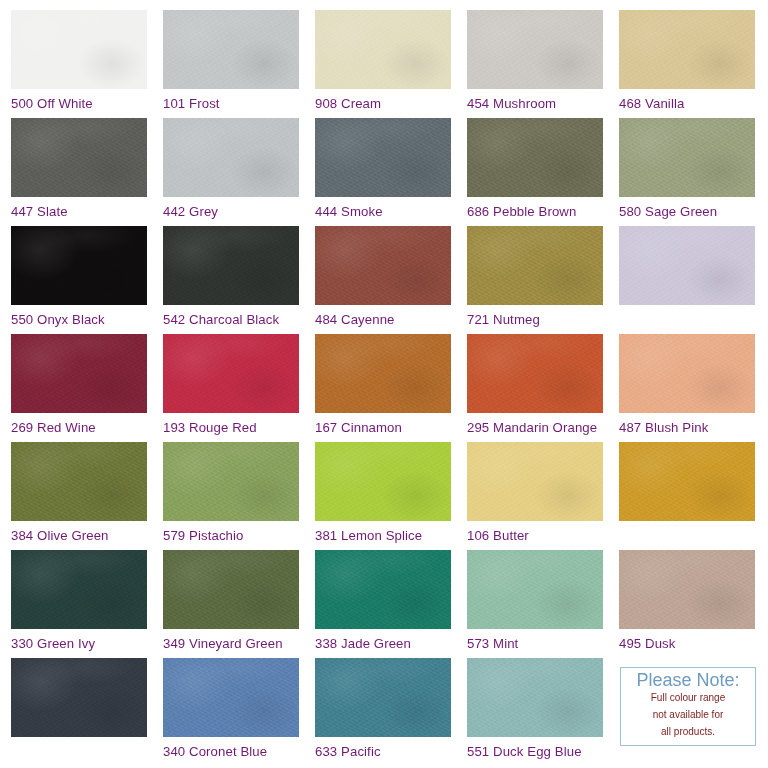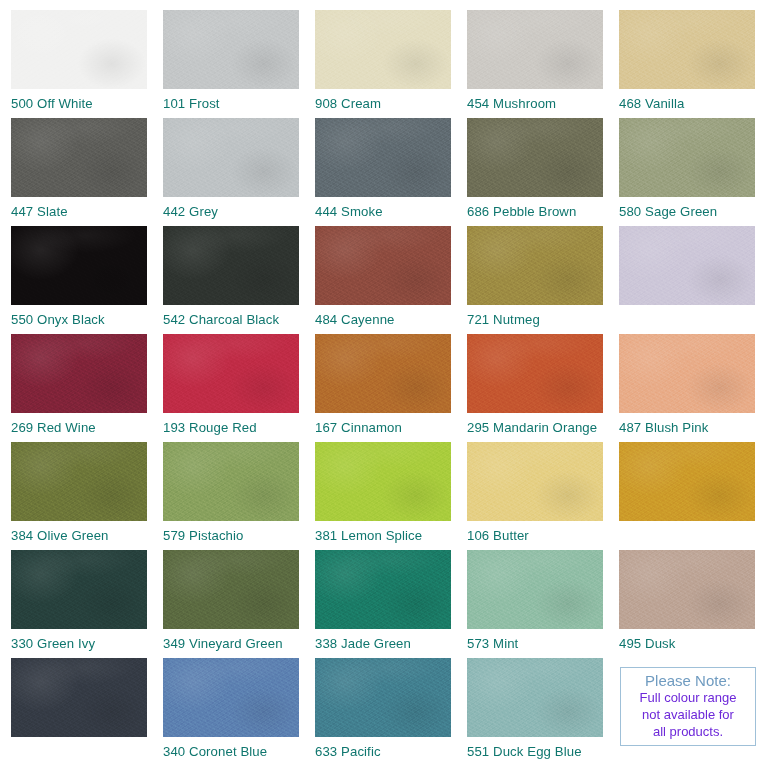--- a/index.html
+++ b/index.html
@@ -73,50 +73,50 @@
     pointer-events: none;
   }
 
   .swatch-label {
     position: absolute;
     left: 0;
     top: 85px;
     width: 150px;
     font-size: 13.2px;
     line-height: 17px;
-    color: #0f766e;
+    color: #701a75;
     letter-spacing: 0.1px;
     white-space: nowrap;
   }
 
   .note-box {
     position: absolute;
     left: 620px;
     top: 667px;
     width: 136px;
     height: 79px;
     box-sizing: border-box;
     border: 1px solid #9fc0d8;
     background: #ffffff;
     display: flex;
     flex-direction: column;
     align-items: center;
     justify-content: center;
     padding: 2px 4px 4px 4px;
   }
   .note-title {
-    font-size: 15px;
+    font-size: 18px;
     line-height: 17px;
     color: #6f9bc0;
     text-align: center;
   }
   .note-line {
-    font-size: 13px;
+    font-size: 10px;
     line-height: 17px;
-    color: #6d28d9;
+    color: #7f1d1d;
     text-align: center;
     white-space: nowrap;
   }
 </style>
 </head>
 <body>
 
 <div id="swatch-chart">
   <div class="swatch-grid">
       <div class="swatch-cell">

